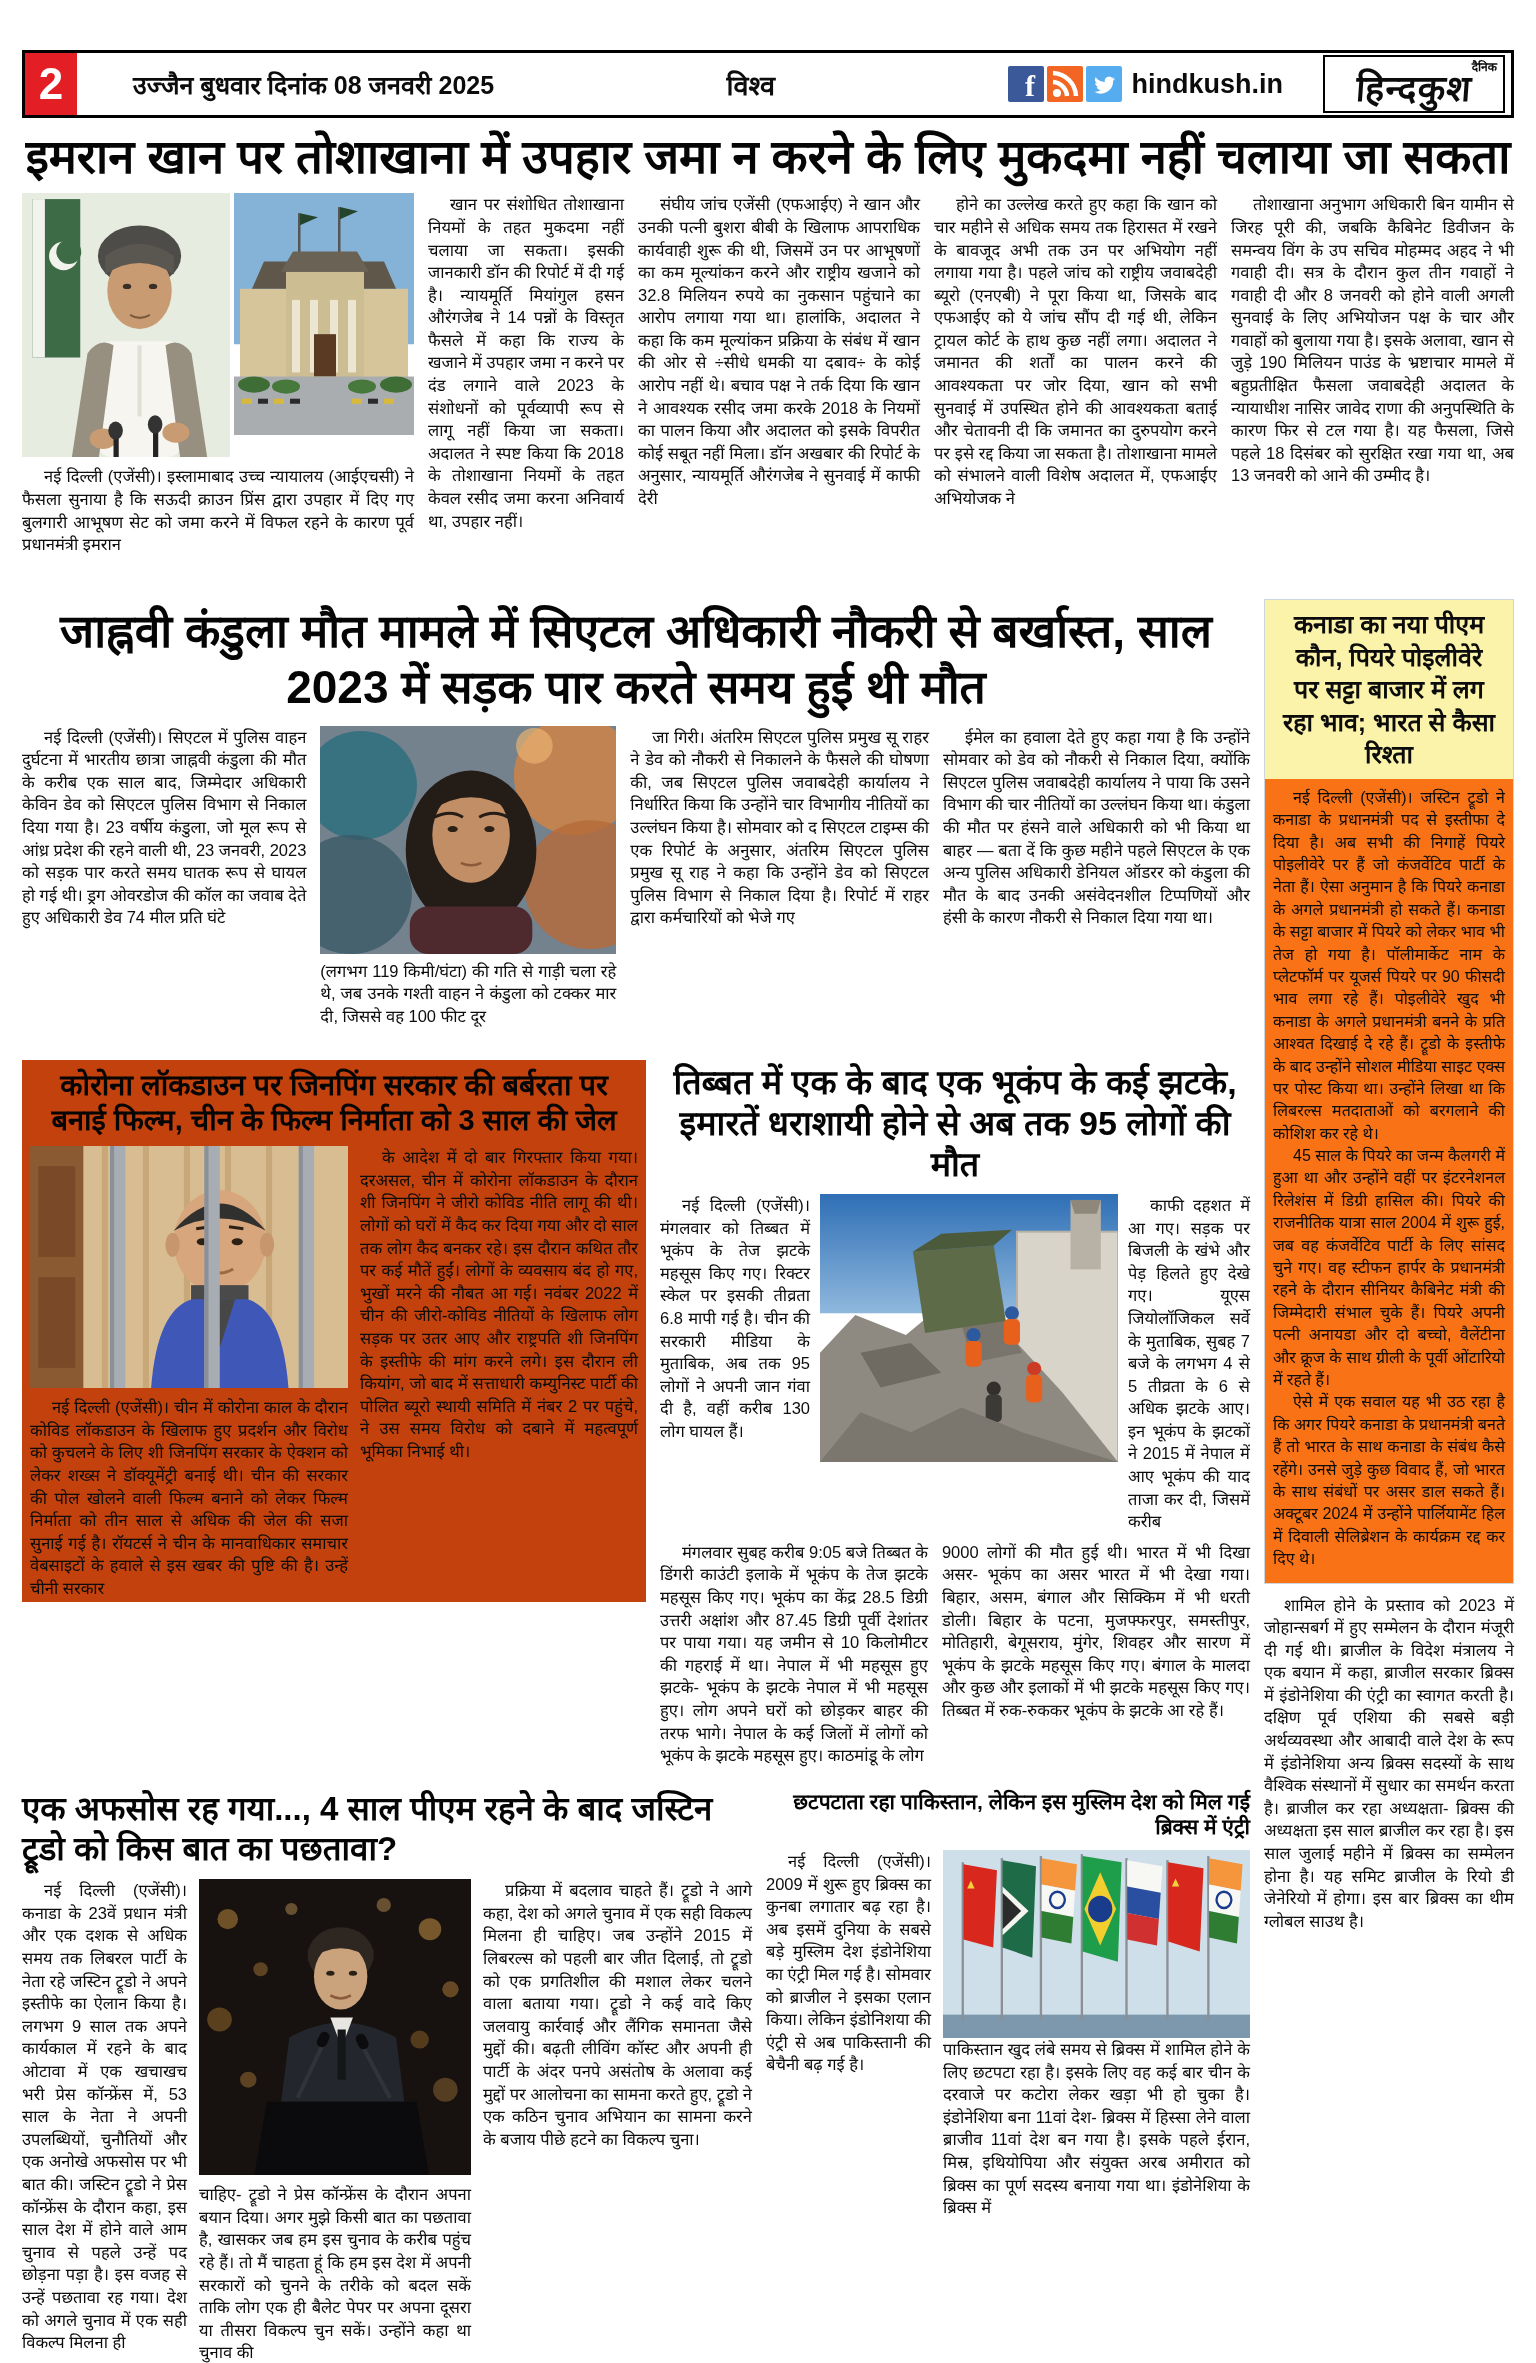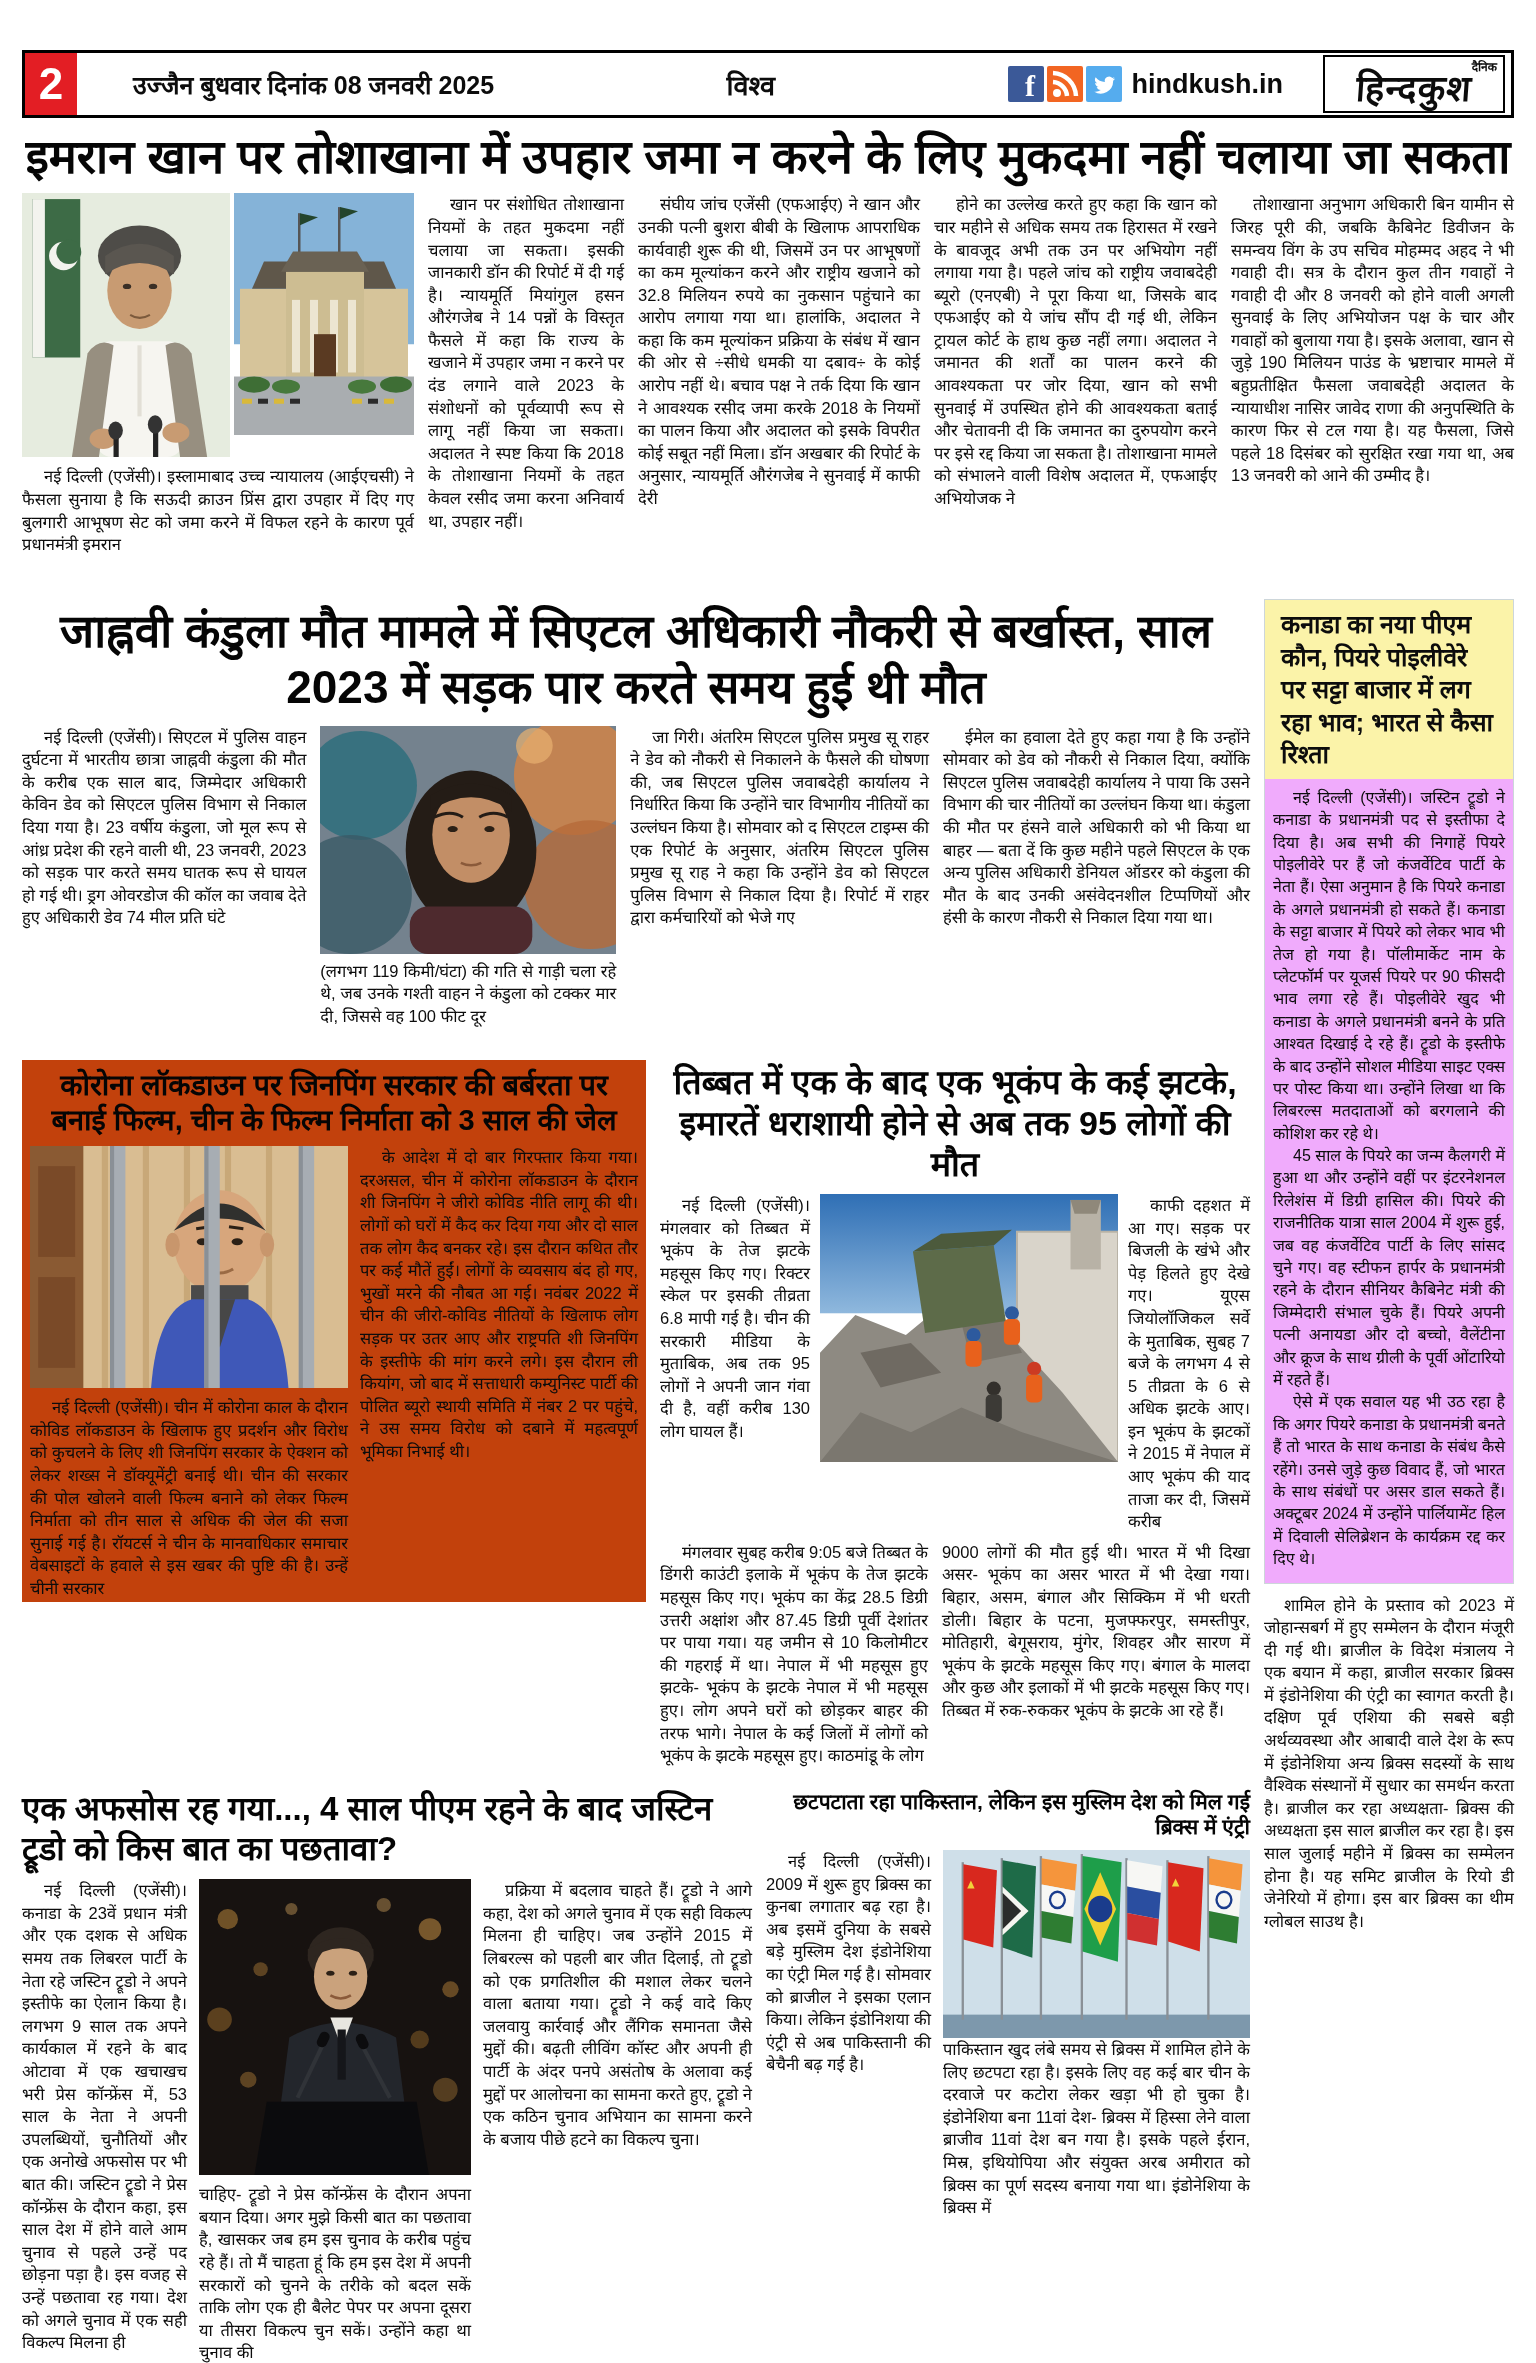--- a/index.html
+++ b/index.html
@@ -32,22 +32,22 @@
   .a1-c{flex:1;}
   
   .rowB{display:flex;gap:14px;margin-top:6px;align-items:flex-start;}
   .left-region{flex:1;min-width:0;}
   .right-region{width:250px;flex:none;}
   
   .a2-hl{font-size:46px;margin:4px 0 10px 0;}
   .a2-body{display:flex;gap:14px;min-height:320px;}
   
   .sidebar{border:1px solid #cdd6da;}
-  .sb-hl{background:#fbf3a9;font-size:25px;font-weight:bold;text-align:left;line-height:1.3;padding:8px 16px;}
-  .sb-body{background:#f0abfc;padding:8px 8px 12px 8px;font-size:16px;line-height:1.4;text-align:justify;}
+  .sb-hl{background:#fbf3a9;font-size:25px;font-weight:bold;text-align:center;line-height:1.3;padding:8px 16px;}
+  .sb-body{background:#f97316;padding:8px 8px 12px 8px;font-size:16px;line-height:1.4;text-align:justify;}
   .sb-body p{margin:0;text-indent:20px;}
   
   .china{background:#c2410c;padding:6px 8px 2px 8px;box-sizing:border-box;}
   .cn-hl{font-size:29px;margin:2px 0 8px 0;}
   .cn-body{display:flex;gap:12px;}
   .cn-left{width:318px;flex:none;}
   
   .tb-hl{font-size:34px;margin:2px 0 8px 0;}
   .tb-top{display:flex;gap:10px;}
   .tb-c1{width:150px;flex:none;}

